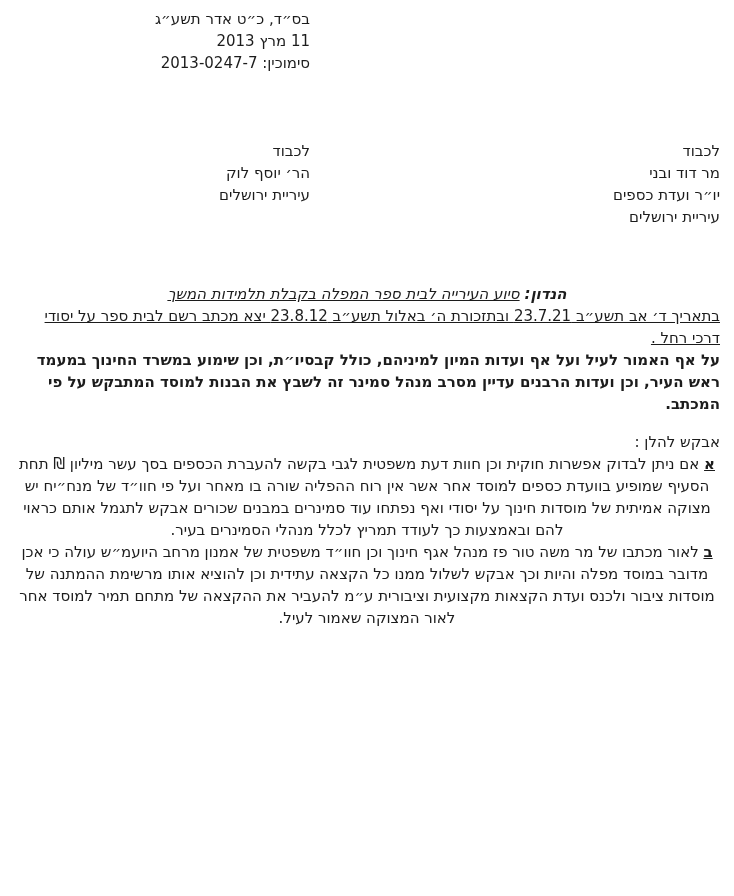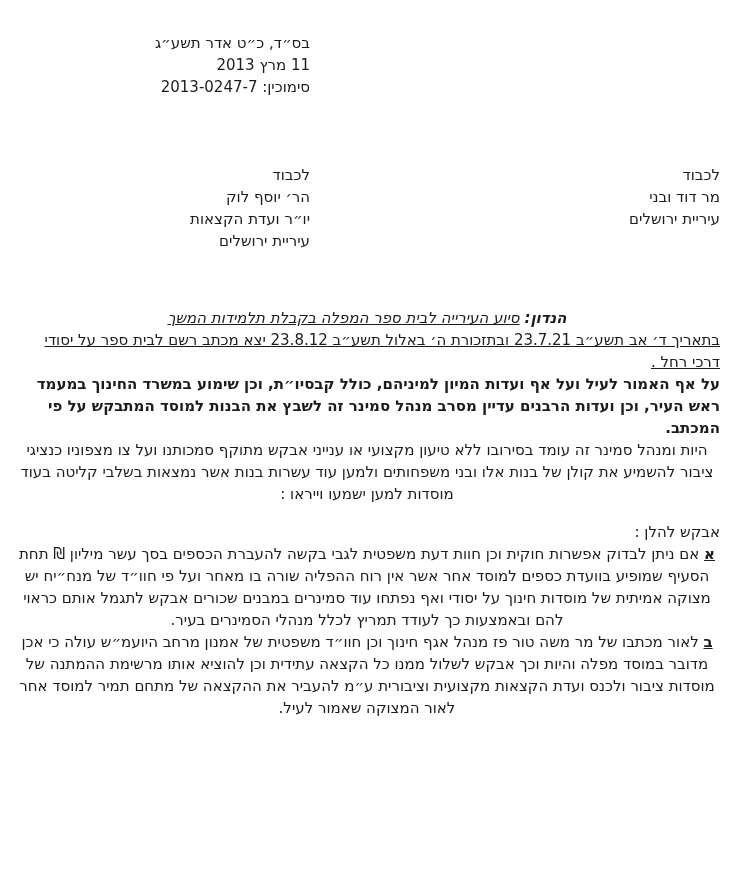--- a/index.html
+++ b/index.html
@@ -5,21 +5,21 @@
   html, body {
     margin: 0;
     padding: 0;
     background: #ffffff;
   }
   .page {
     position: relative;
     width: 734px;
     height: 896px;
     box-sizing: border-box;
-    padding: 32px 14px 0 14px;
+    padding: 8px 14px 0 14px;
     background: #ffffff;
     direction: rtl;
     font-family: "DejaVu Sans", sans-serif;
     font-size: 15px;
     line-height: 22px;
     color: #1c1c1c;
   }
   .letterhead {
     margin-left: 0;
     margin-right: 410px;
@@ -81,41 +81,40 @@
   <div class="letterhead">
     <div>בס״ד, כ״ט אדר תשע״ג</div>
     <div>11 מרץ 2013</div>
     <div>סימוכין: 2013-0247-7</div>
   </div>
 
   <div class="recipients">
     <div class="recipient recipient-right">
       <div>לכבוד</div>
       <div>מר דוד ובני</div>
+      <div>יו״ר ועדת כספים</div>
       <div>עיריית ירושלים</div>
     </div>
     <div class="recipient recipient-left">
       <div>לכבוד</div>
       <div>הר׳ יוסף לוק</div>
-      <div>יו״ר ועדת הקצאות</div>
       <div>עיריית ירושלים</div>
     </div>
   </div>
 
 
   <div class="subject">
     <span class="subject-label">הנדון:</span>
     <span class="subject-text">סיוע העירייה לבית ספר המפלה בקבלת תלמידות המשך</span>
   </div>
 
   <p class="para align-right p1">בתאריך ד׳ אב תשע״ב 23.7.21 ובתזכורת ה׳ באלול תשע״ב 23.8.12 יצא מכתב רשם לבית ספר על יסודי דרכי רחל .</p>
 
   <p class="para align-right p2">על אף האמור לעיל ועל אף ועדות המיון למיניהם, כולל קבסיו״ת, וכן שימוע במשרד החינוך במעמד ראש העיר, וכן ועדות הרבנים עדיין מסרב מנהל סמינר זה לשבץ את הבנות למוסד המתבקש על פי המכתב.</p>
 
-  <p class="para align-center p3">היות ומנהל סמינר זה עומד בסירובו ללא טיעון מקצועי או ענייני אבקש מתוקף סמכותנו ועל צו מצפוניו כנציגי ציבור להשמיע את קולן של בנות אלו ובני משפחותים ולמען עוד עשרות בנות אשר נמצאות בשלבי קליטה בעוד מוסדות למען ישמעו וייראו :</p>
 
   <div class="request-intro">אבקש להלן :</div>
 
   <p class="para align-center item">
     <span class="item-letter">א</span>
     <span>אם ניתן לבדוק אפשרות חוקית וכן חוות דעת משפטית לגבי בקשה להעברת הכספים בסך עשר מיליון ₪ תחת הסעיף שמופיע בוועדת כספים למוסד אחר אשר אין רוח ההפליה שורה בו מאחר ועל פי חוו״ד של מנח״יח יש מצוקה אמיתית של מוסדות חינוך על יסודי ואף נפתחו עוד סמינרים במבנים שכורים אבקש לתגמל אותם כראוי להם ובאמצעות כך לעודד תמריץ לכלל מנהלי הסמינרים בעיר.</span>
   </p>
 
   <p class="para align-center item item-b">
     <span class="item-letter">ב</span>

